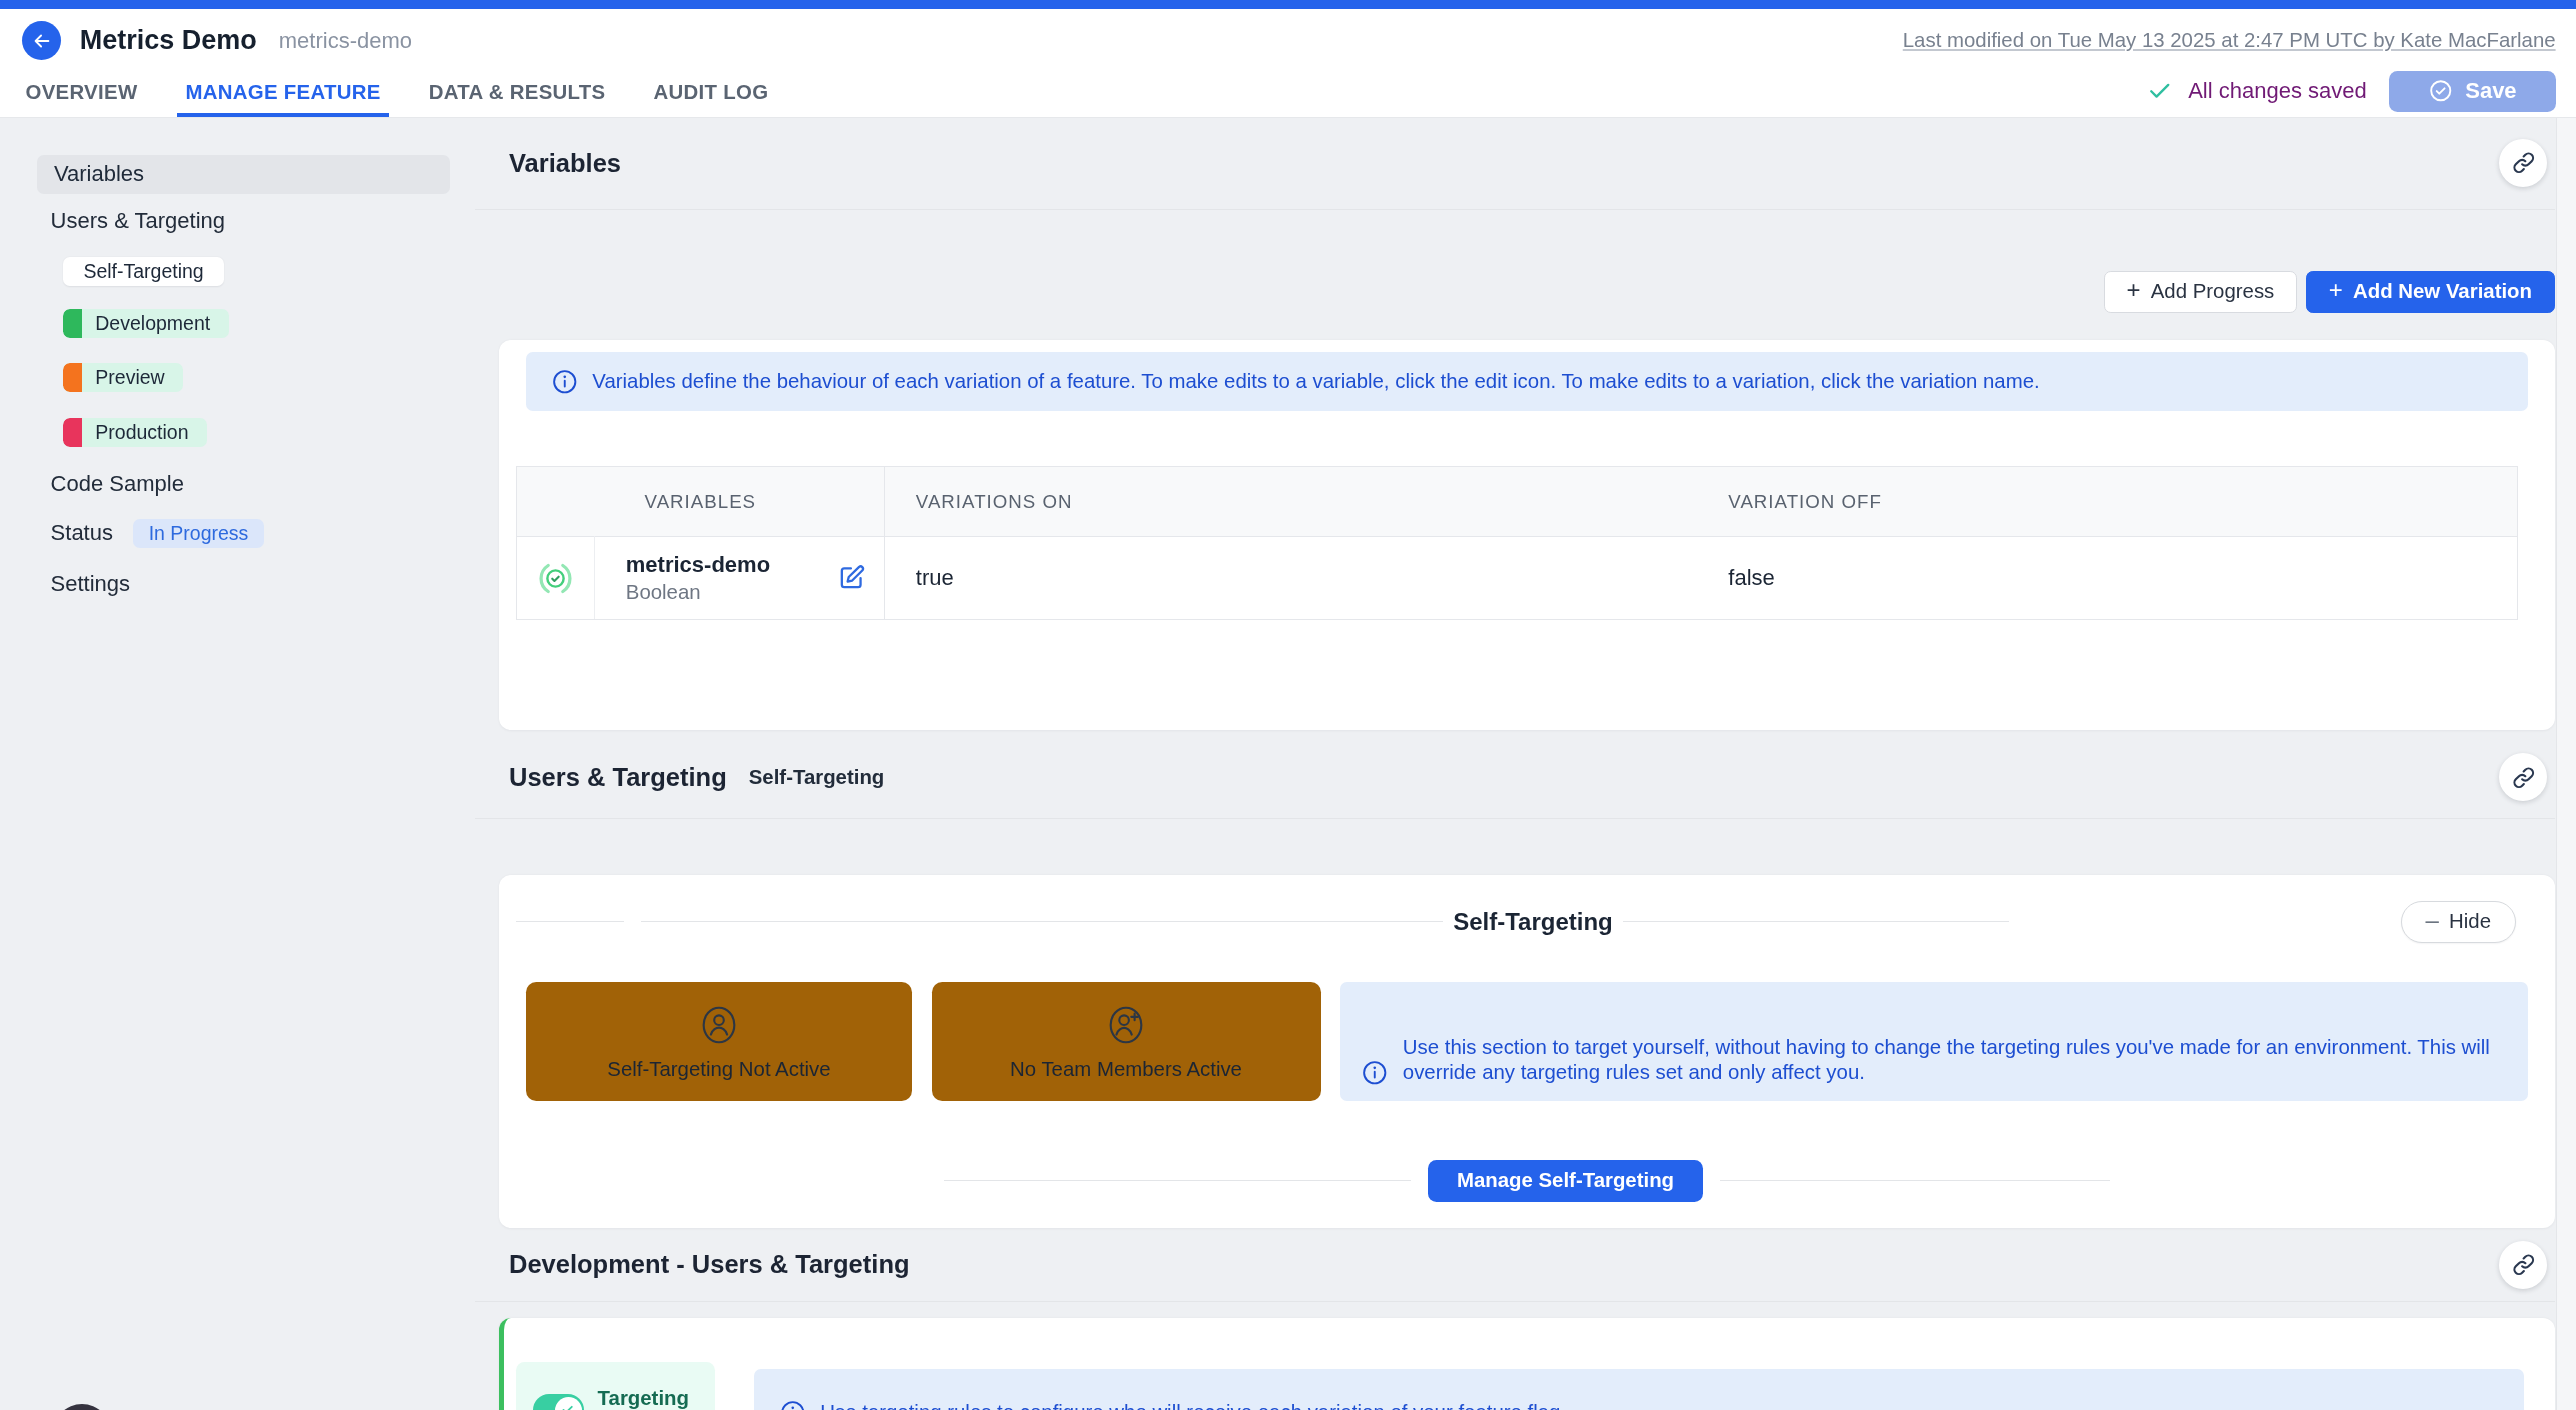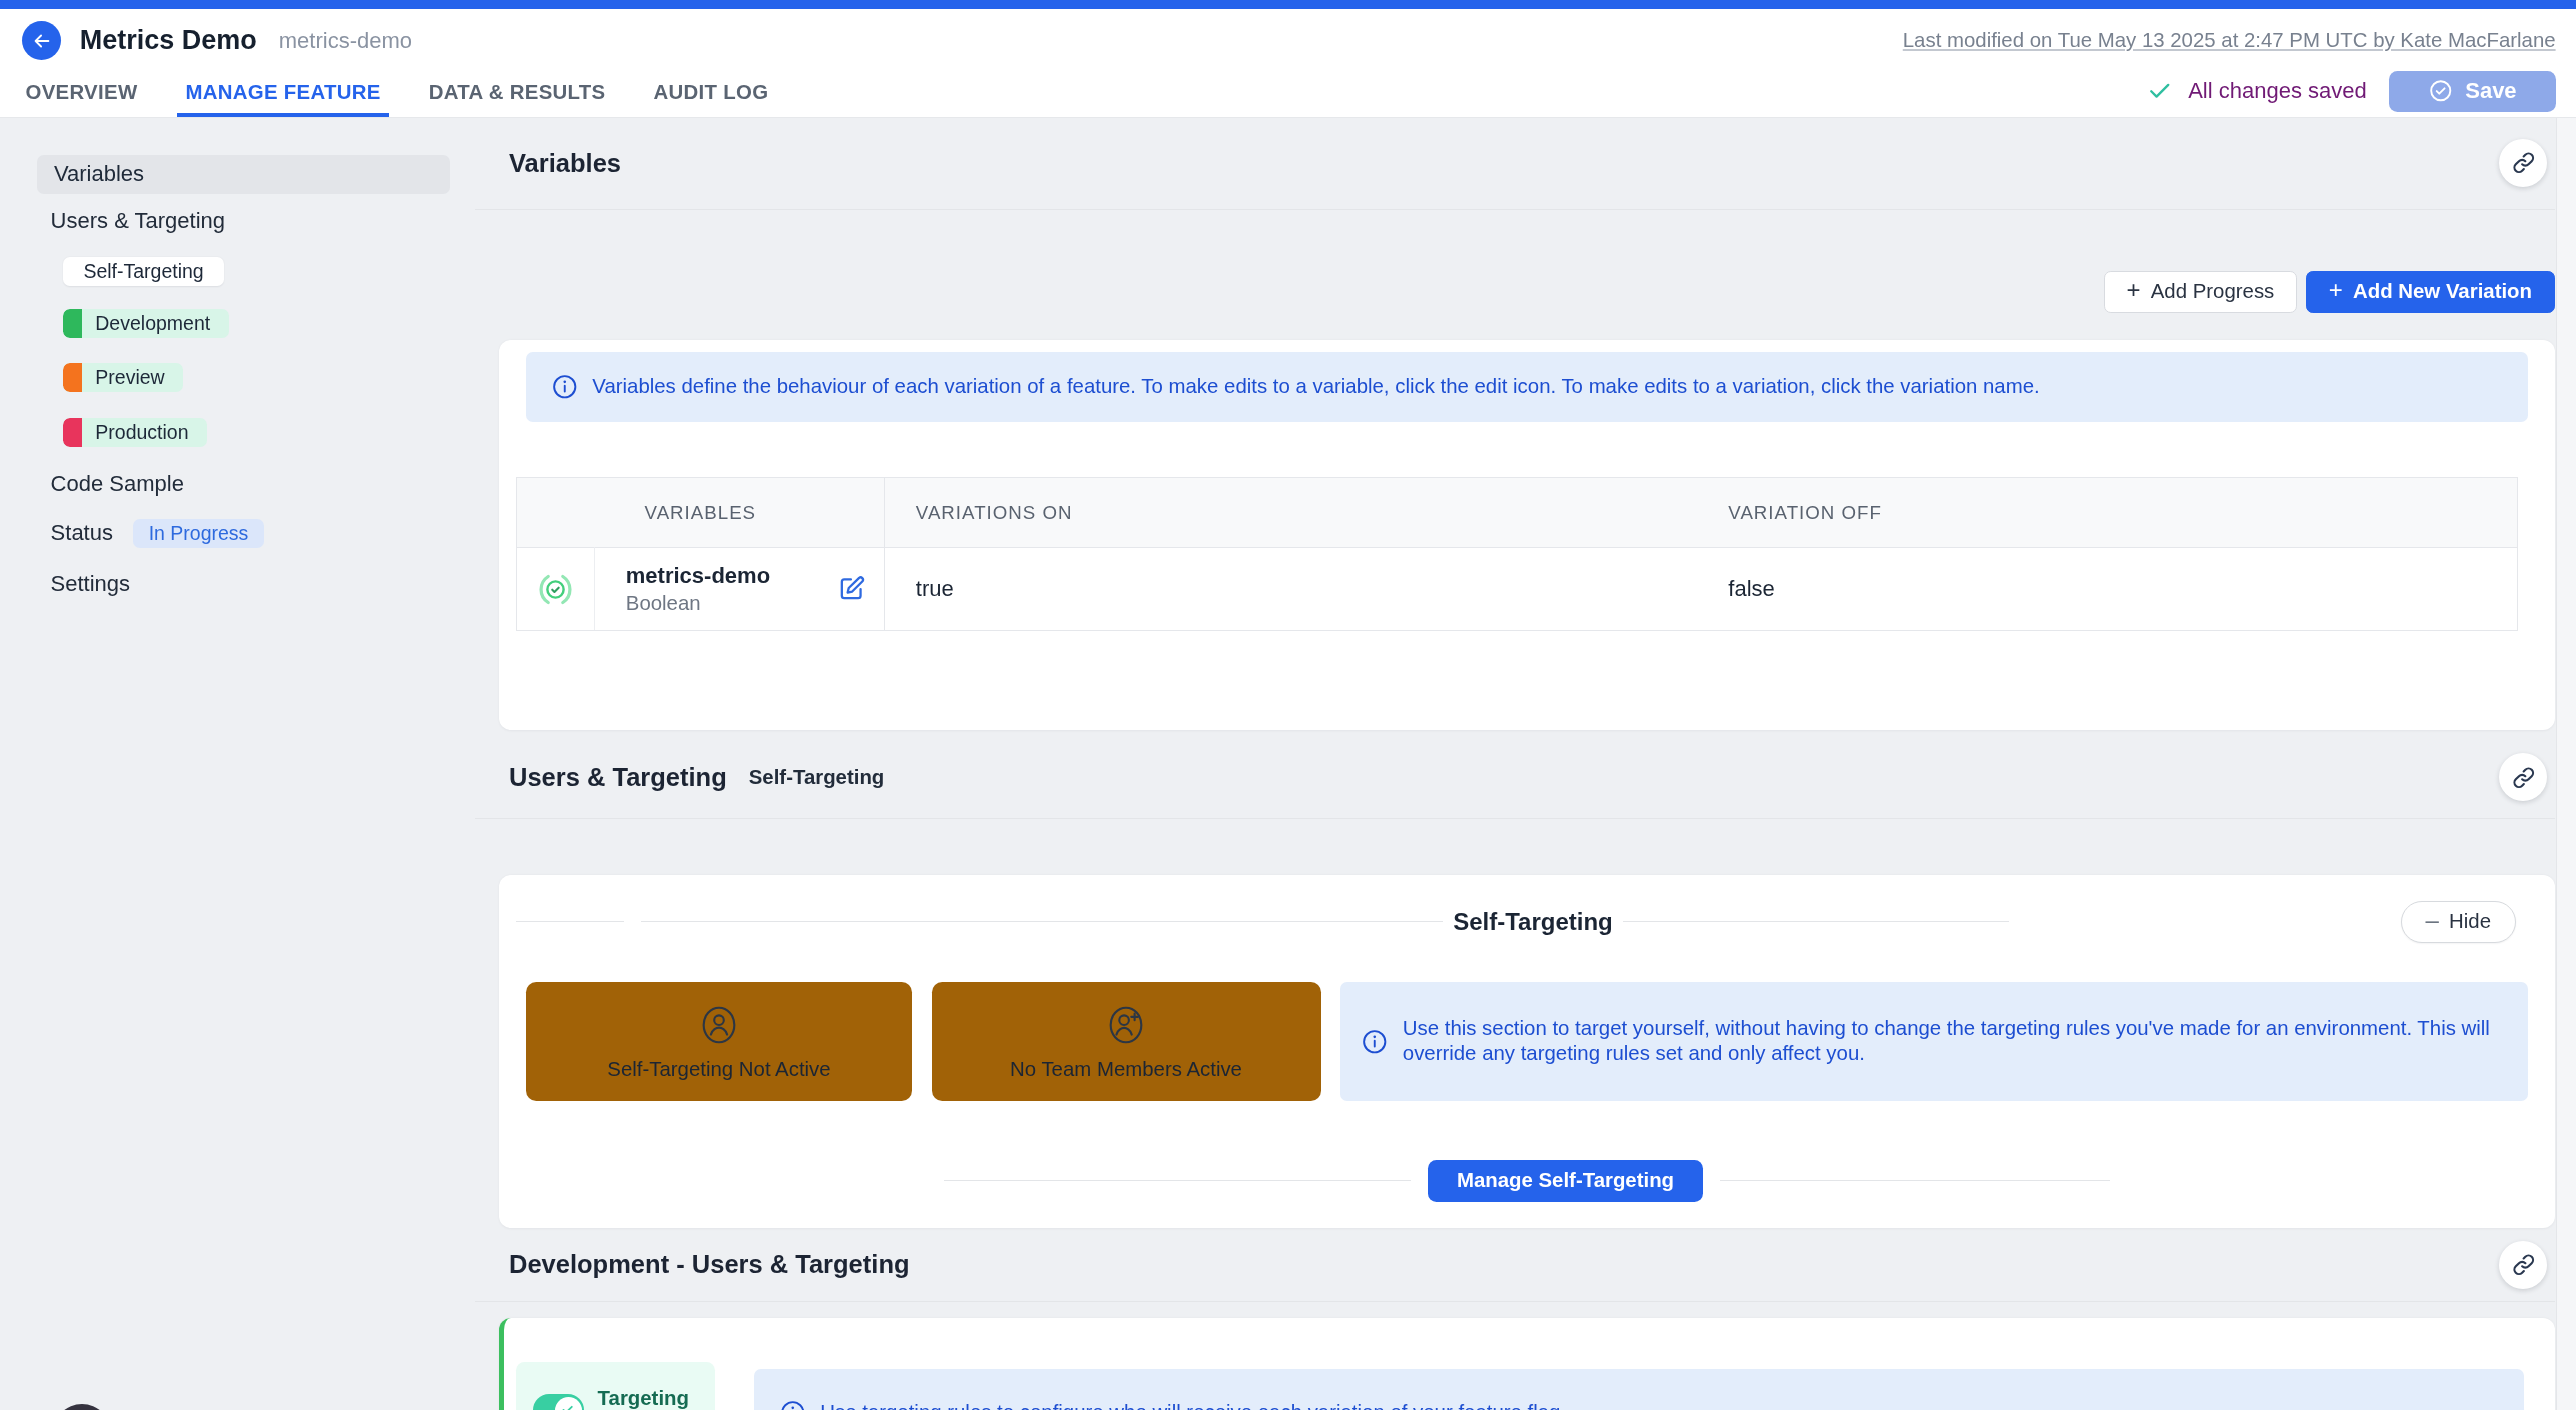--- a/index.html
+++ b/index.html
@@ -63,21 +63,21 @@
   .btn-row { margin-top:61px; height:42px; display:flex; justify-content:flex-end; gap:8.5px; }
   .btn { height:42px; display:flex; align-items:center; gap:10.2px; padding:0 22px; border-radius:6.8px; font-size:20.4px; font-family:inherit; cursor:pointer; }
   .btn-outline { background:#fff; border:0.8px solid #d8dbe0; color:#2a3342; }
   .btn-primary { background:#2563eb; border:0.8px solid #2563eb; color:#fff; font-weight:600; }
   .plus { font-size:24px; line-height:1; font-weight:400; margin-top:-2.5px; }
 
   
   .card { background:#fff; border-radius:12px; box-shadow:0 0.8px 2.5px rgba(16,24,40,.05); }
   .card-1 { margin-top:27px; height:390px; padding:12.7px 27px 0; }
 
-  .info-banner { background:#e3edfb; border-radius:6.8px; display:flex; align-items:center; padding:0 25.5px; height:70px; gap:15.3px; }
+  .info-banner { background:#e3edfb; border-radius:6.8px; display:flex; align-items:center; padding:0 25.5px; height:59px; gap:15.3px; }
   .info-banner svg { width:25.5px; height:25.5px; flex-shrink:0; }
   .info-text { font-size:20.4px; color:#1d4ed1; font-weight:500; line-height:25.5px; }
 
   
   table.vars { border-collapse:collapse; margin:55px 0 0 -10.2px; width:2001px; table-layout:fixed; }
   .vars td { box-sizing:border-box; }
   .cell-blank { border:none; }
   .th-group { background:#f8f9fa; border:0.8px solid #e5e7eb; height:47px; text-align:center; }
   .th { background:#f8f9fa; border-top:0.8px solid #e5e7eb; height:70px; }
   .th-label { font-size:18.7px; letter-spacing:1px; color:#59626f; font-weight:500; }
@@ -104,21 +104,21 @@
   .hl-b { width:802px; margin:0 10.2px; }
   .hl-c { width:386px; margin-left:10.2px; }
   .panel-title { font-size:24px; font-weight:600; color:#1b2534; white-space:nowrap; }
   .hide-btn { margin-left:auto; height:42px; display:flex; align-items:center; gap:10.2px; padding:0 24px; border-radius:848px; background:#fff; border:0.8px solid #d7dade; font-size:20.4px; color:#2a3342; font-family:inherit; cursor:pointer; box-shadow:0 0.8px 1.7px rgba(16,24,40,.06); }
   .minus-glyph { font-size:24px; color:#6b7480; margin-top:-3.4px; }
 
   .boxes-row { display:flex; gap:19.5px; margin-top:39px; padding:0 27px; }
   .status-box { width:386px; height:119px; background:#a16207; border-radius:10.2px; display:flex; flex-direction:column; align-items:center; justify-content:center; }
   .status-box svg { width:46px; height:46px; }
   .status-box-label { margin-top:10.2px; font-size:20.4px; color:#1b2534; }
-  .info-box { flex:1; background:#e3edfb; border-radius:6.8px; padding:15.3px 22px; display:flex; gap:15.3px; align-items:center; }
+  .info-box { flex:1; background:#e3edfb; border-radius:6.8px; padding:15.3px 22px; display:flex; gap:15.3px; align-items:flex-end; }
   .info-box svg { width:25.5px; height:25.5px; flex-shrink:0; margin-top:1.7px; }
 
   .manage-row { margin-top:59px; display:flex; align-items:center; justify-content:center; }
   .ml-left { width:467px; margin-right:17px; }
   .ml-right { width:390px; margin-left:17px; }
   .manage-btn { height:42px; padding:0 29px; border:none; border-radius:8.5px; background:#2563eb; color:#fff; font-size:20.4px; font-weight:600; font-family:inherit; cursor:pointer; }
 
   
   .card-3 { margin-top:15.3px; height:221px; border-left:5.1px solid #3cbf5f; border-radius:12px; padding:44px 31px 0 12px; display:flex; }
   .targeting-box { width:199px; height:136px; background:#e9fbf4; border-radius:8.5px; padding:25.5px 17px 0; flex-shrink:0; }

